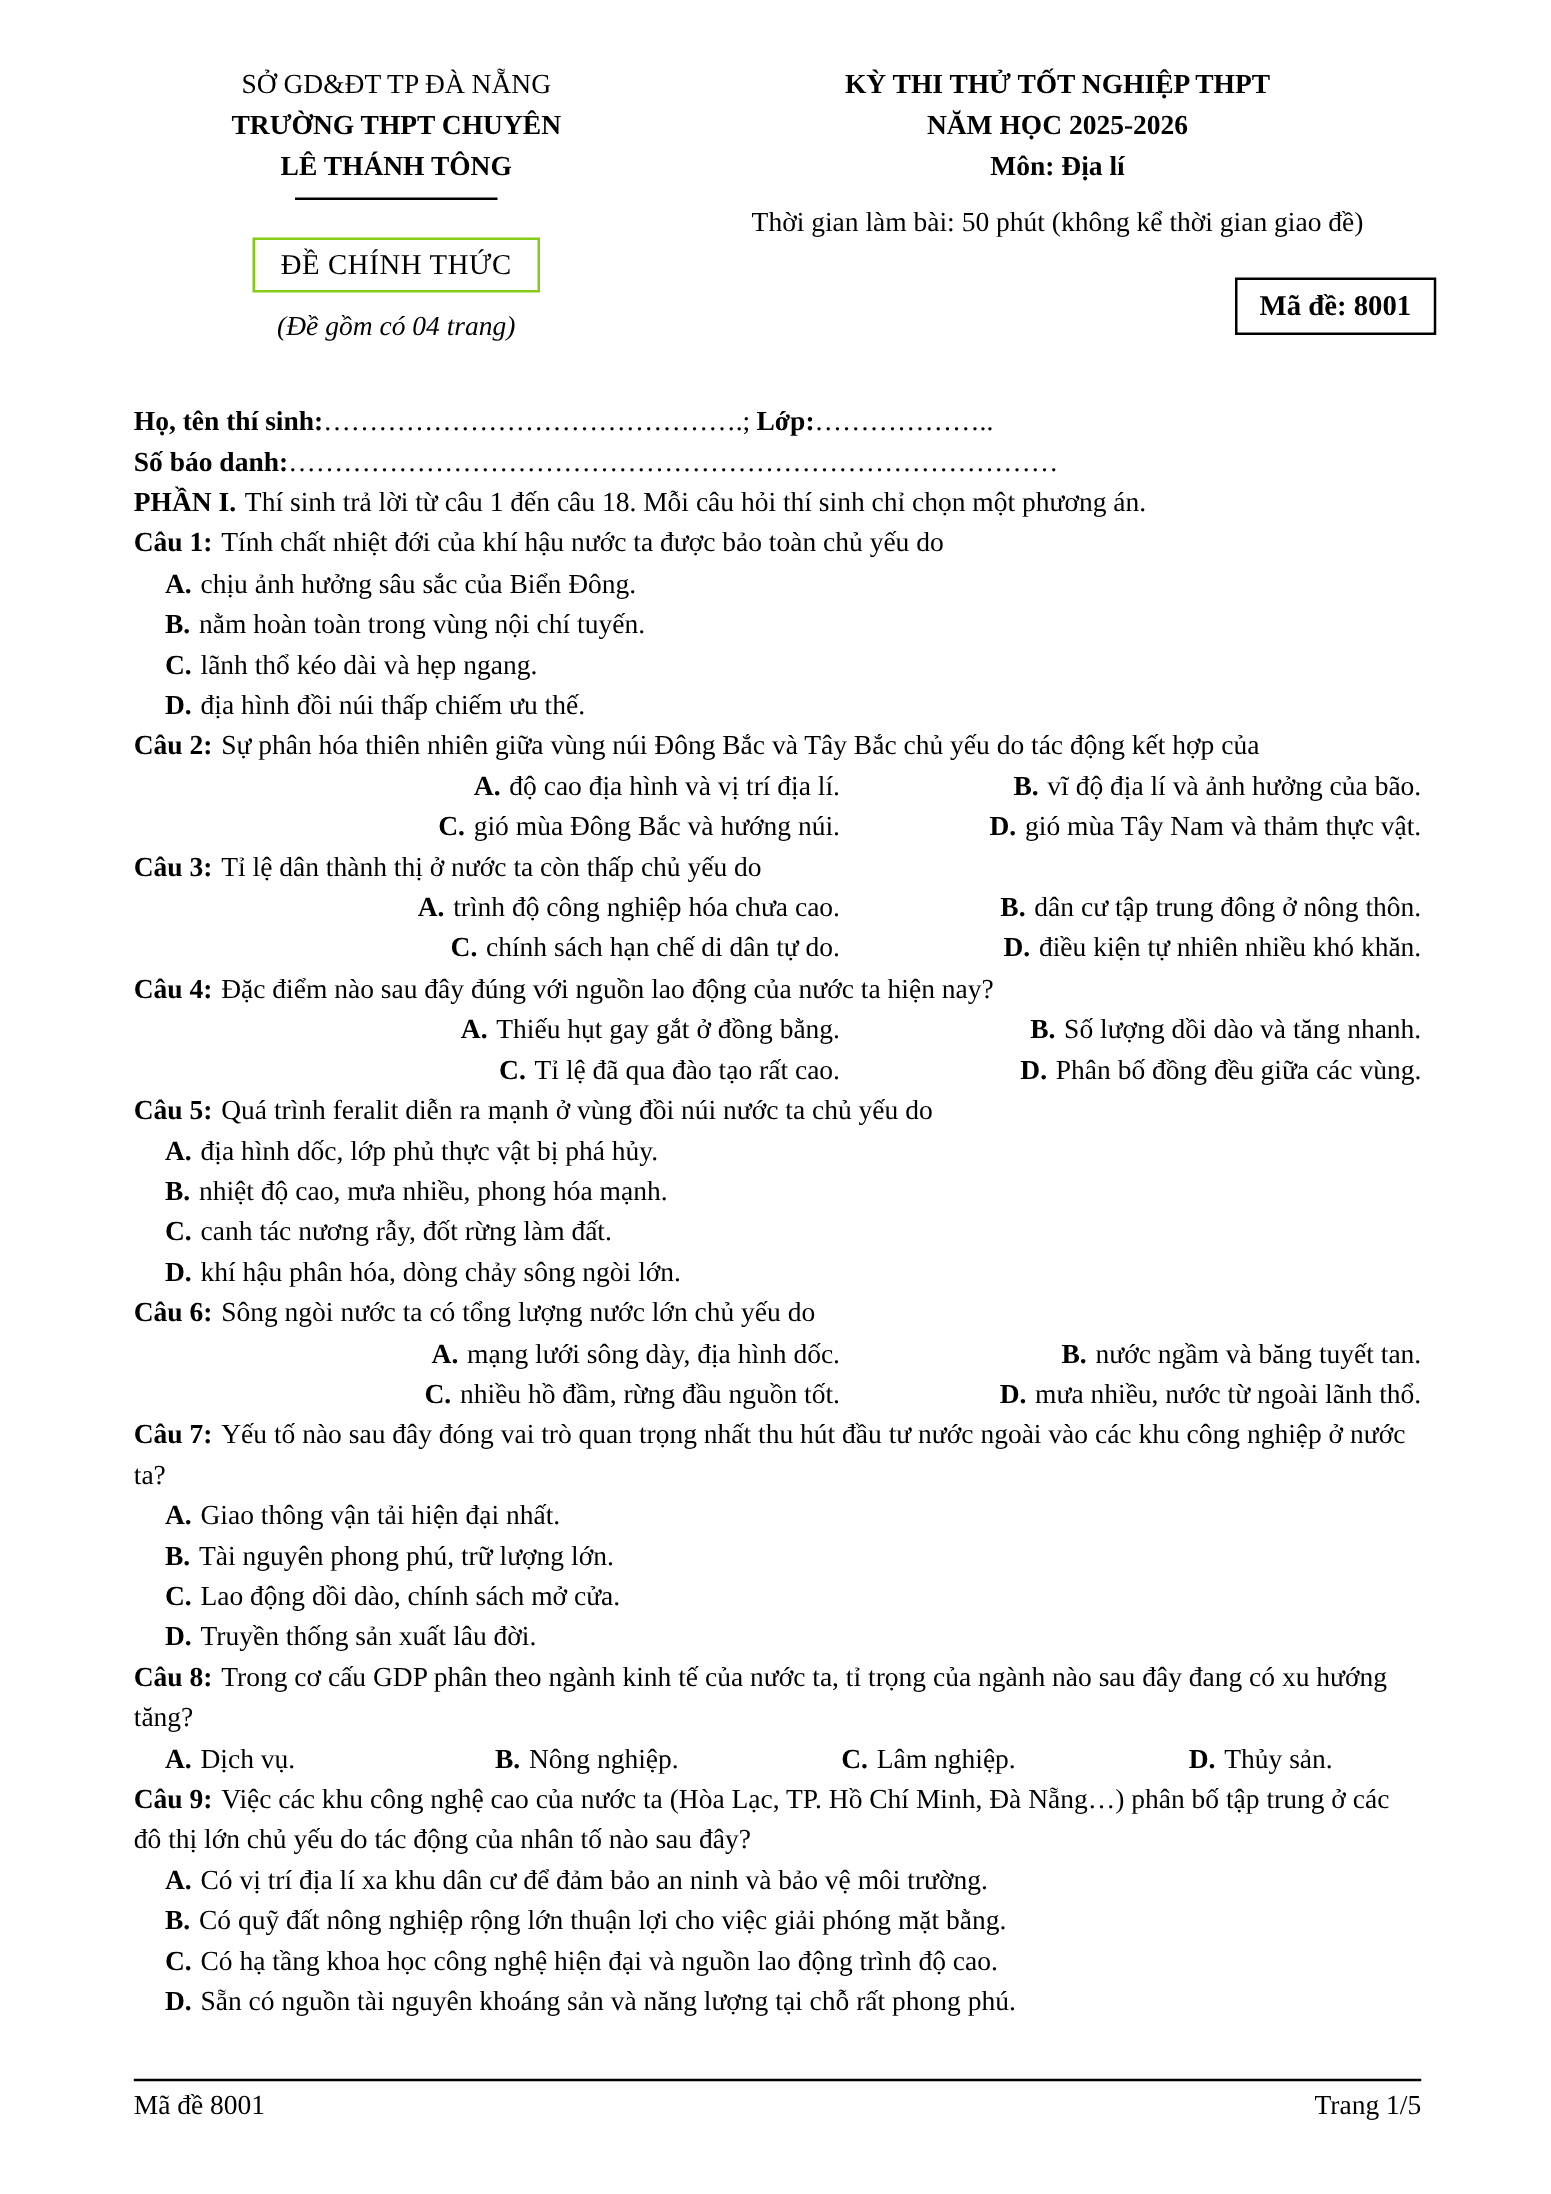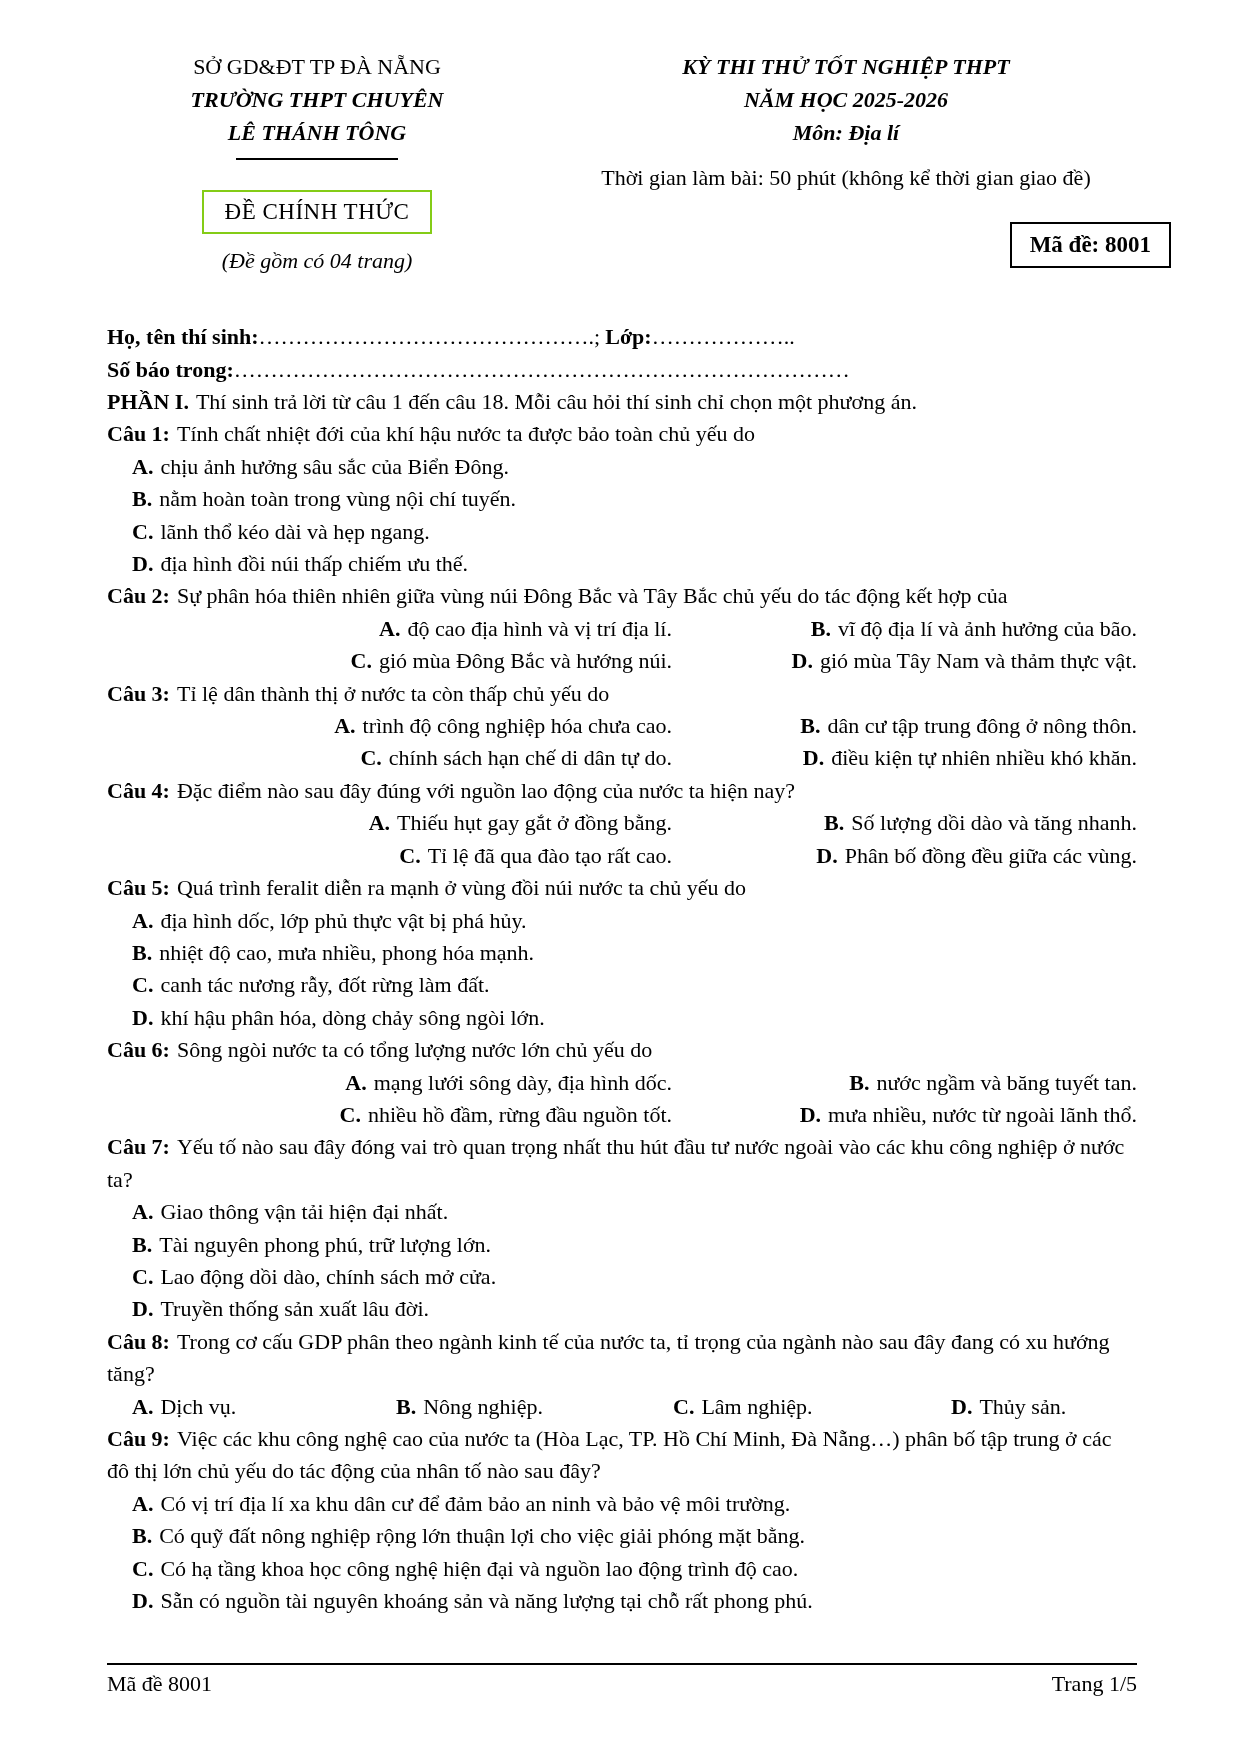--- a/index.html
+++ b/index.html
@@ -11,31 +11,31 @@
     color:#000;
     font-family:"Liberation Serif","DejaVu Serif",serif;
     font-size:22px;
     overflow:hidden;
   }
   
   .header { position:absolute; top:50px; left:107px; right:104px; display:flex; }
   .h-left  { width:420px; text-align:center; }
   .h-right { flex:1; padding-left:28px; text-align:center; }
   .h-line  { line-height:33px; white-space:nowrap; }
-  .b { font-weight:bold;font-style:italic; }
+  .b { font-weight:bold; }
   .caps { text-transform:none; }
   .underline-rule { width:162px; border-top:2px solid #000; margin:9px auto 0 auto; }
   .official-box {
     display:inline-block; border:2px solid #84cc16; padding:7px 21px;
     font-size:23px; letter-spacing:0.5px; margin-top:30px;
   }
   .pages-note { font-style:italic; margin-top:13px; line-height:28px; }
   .duration { margin-top:14px; line-height:30px; white-space:nowrap; }
   .code-box {
-    position:absolute; top:222px; right:70px;
+    position:absolute; top:222px; right:92px;
     border:2px solid #000; padding:8px 18px;
     font-weight:bold; font-size:23px; white-space:nowrap;
   }
   
   .main { position:absolute; top:320px; left:107px; right:104px; }
   .student-line { line-height:33px; white-space:nowrap; overflow:hidden; }
   .student-line .lbl { font-weight:bold; }
   .student-line .lbl2 { font-weight:bold; margin-left:5px; }
   .line { line-height:32.4px; }
   .part-line .qlabel { margin-right:7px; }
@@ -72,21 +72,21 @@
     </div>
   </div>
 
   <div class="code-box">Mã đề: 8001</div>
 
   <div class="main">
     <div class="student-line">
       <span class="lbl">Họ, tên thí sinh:</span><span>……………………………………….;</span><span class="lbl2">Lớp:</span><span>………………..</span>
     </div>
     <div class="student-line">
-      <span class="lbl">Số báo trong:</span><span>…………………………………………………………………………</span>
+      <span class="lbl">Số báo danh:</span><span>…………………………………………………………………………</span>
     </div>
     <div class="line part-line">
       <b class="qlabel">PHẦN I.</b><span>Thí sinh trả lời từ câu 1 đến câu 18. Mỗi câu hỏi thí sinh chỉ chọn một phương án.</span>
     </div>
 
     <div>
         <div class="question">
           <div class="line qtext"><b class="qlabel">Câu 1:</b><span>Tính chất nhiệt đới của khí hậu nước ta được bảo toàn chủ yếu do</span></div>
           <div class="options stack">
             <div class="line option"><b class="olabel">A.</b><span>chịu ảnh hưởng sâu sắc của Biển Đông.</span></div>

